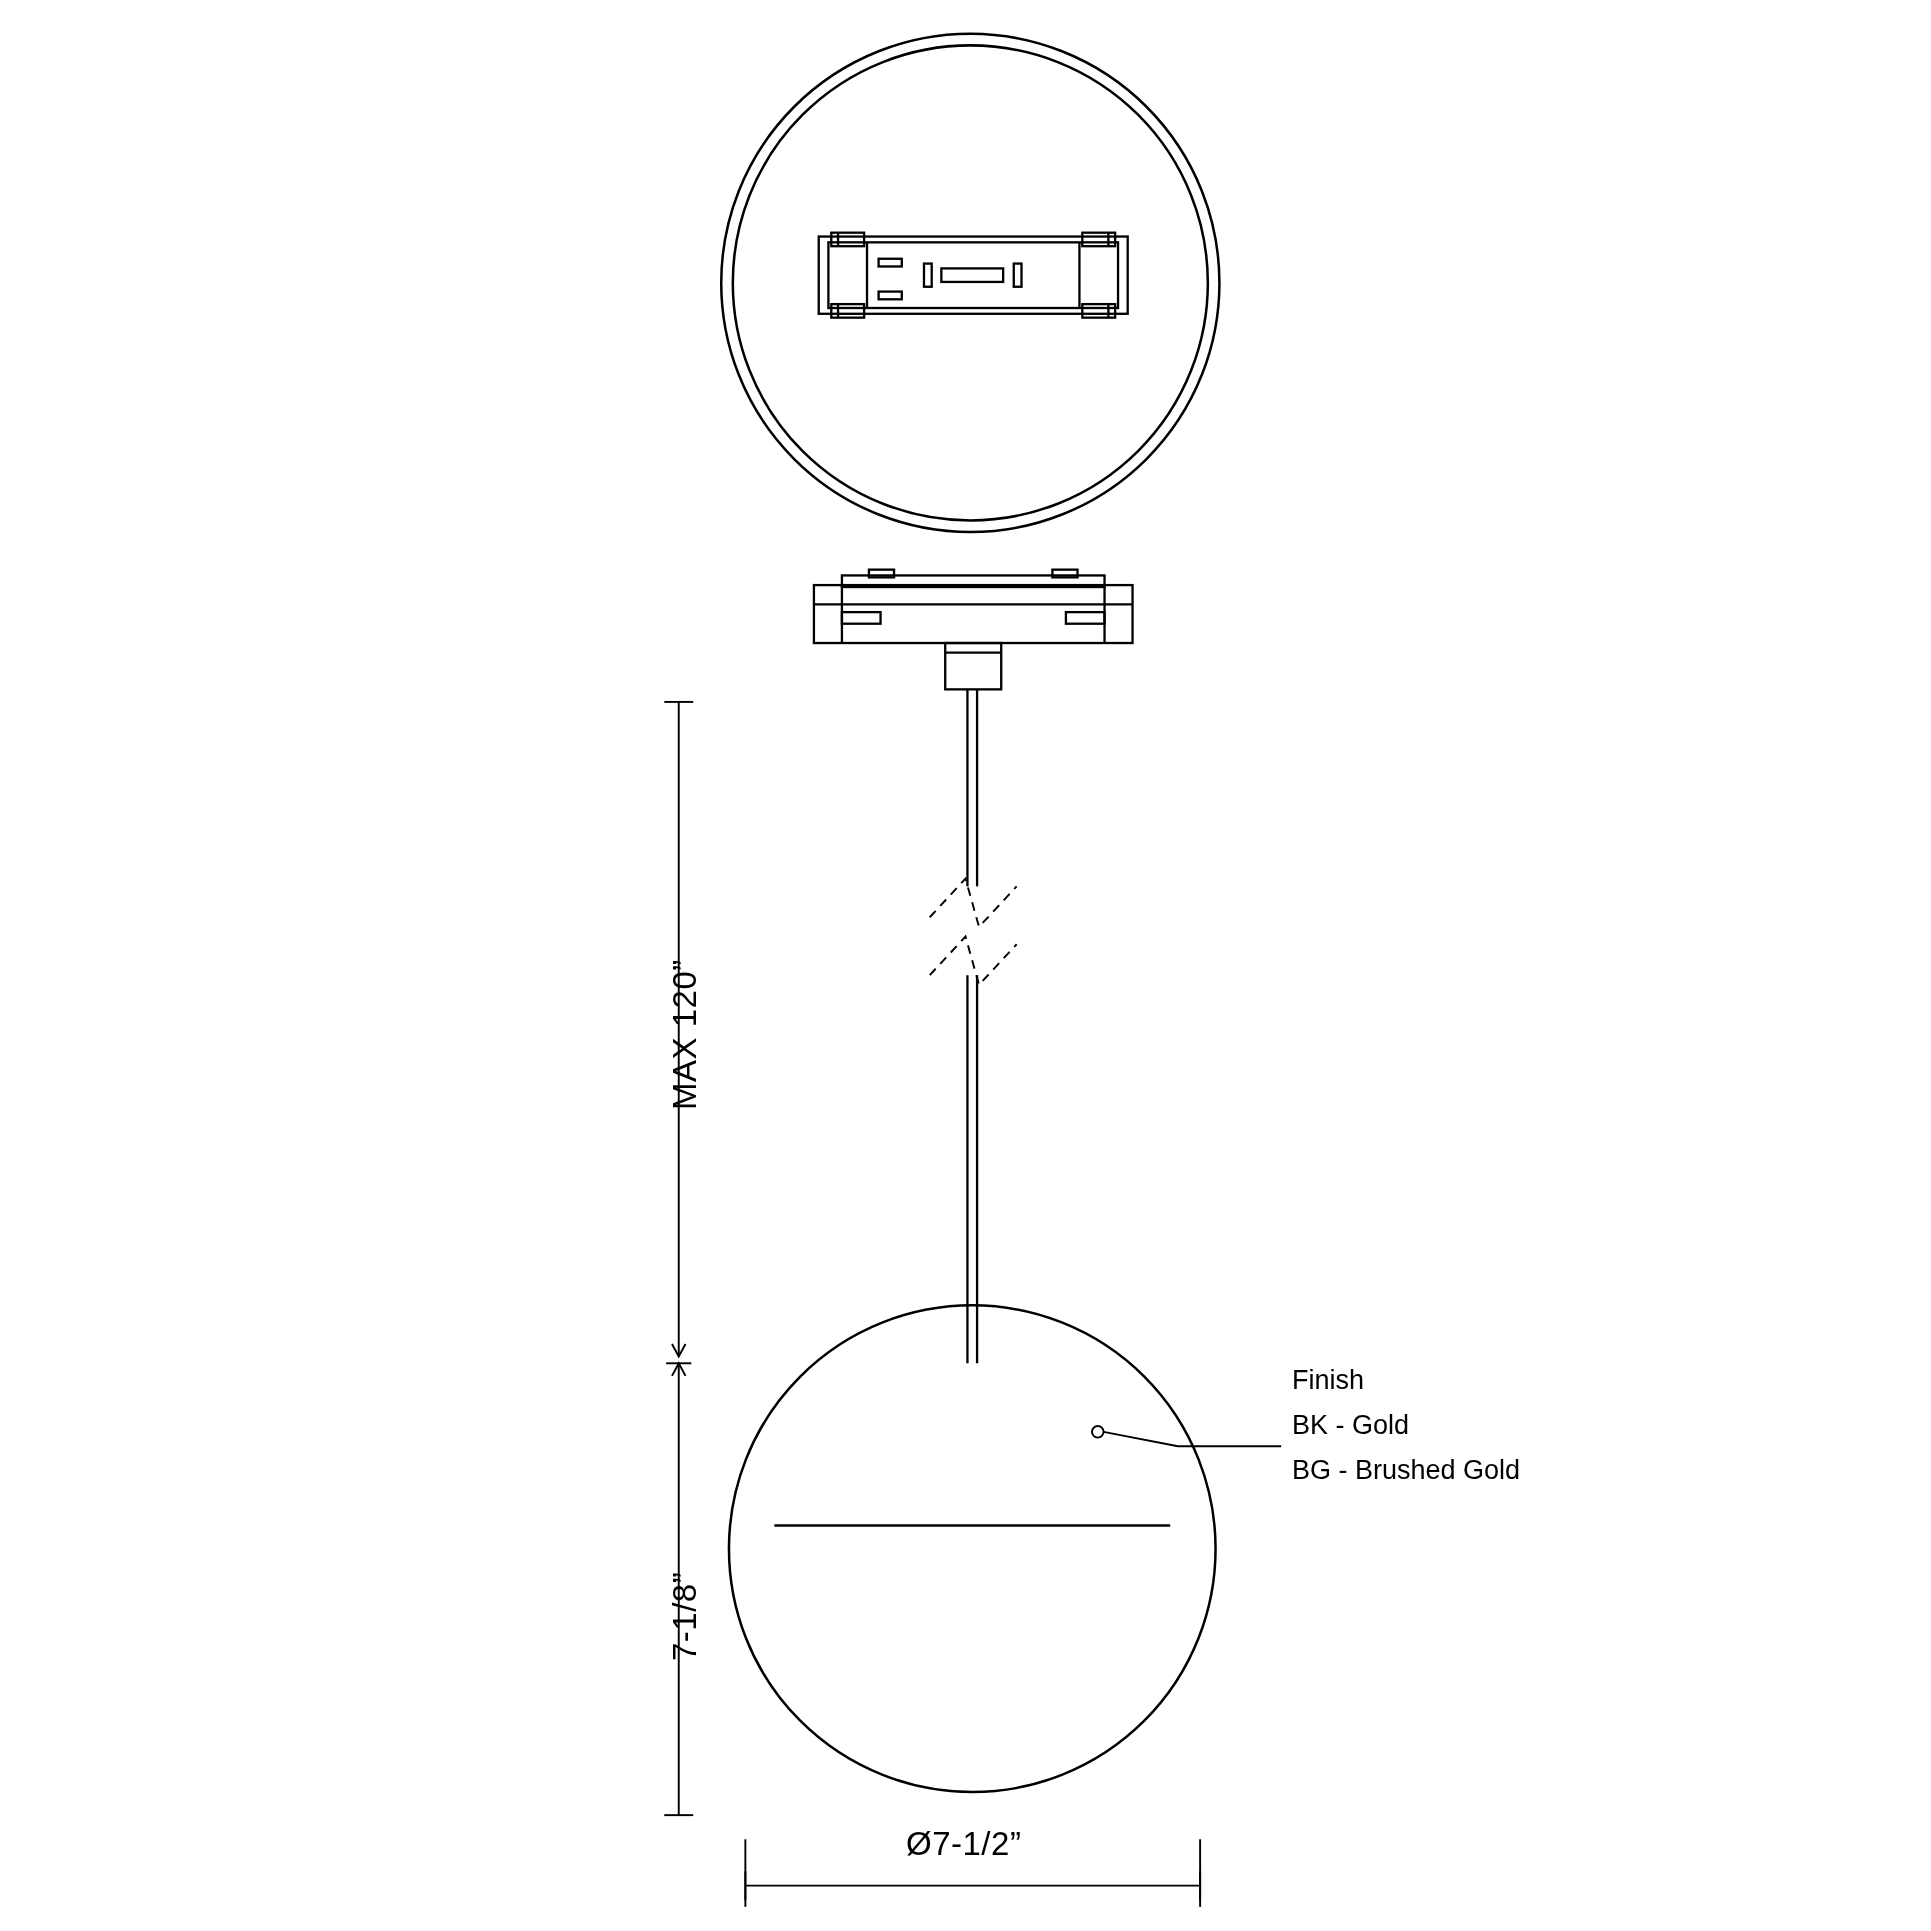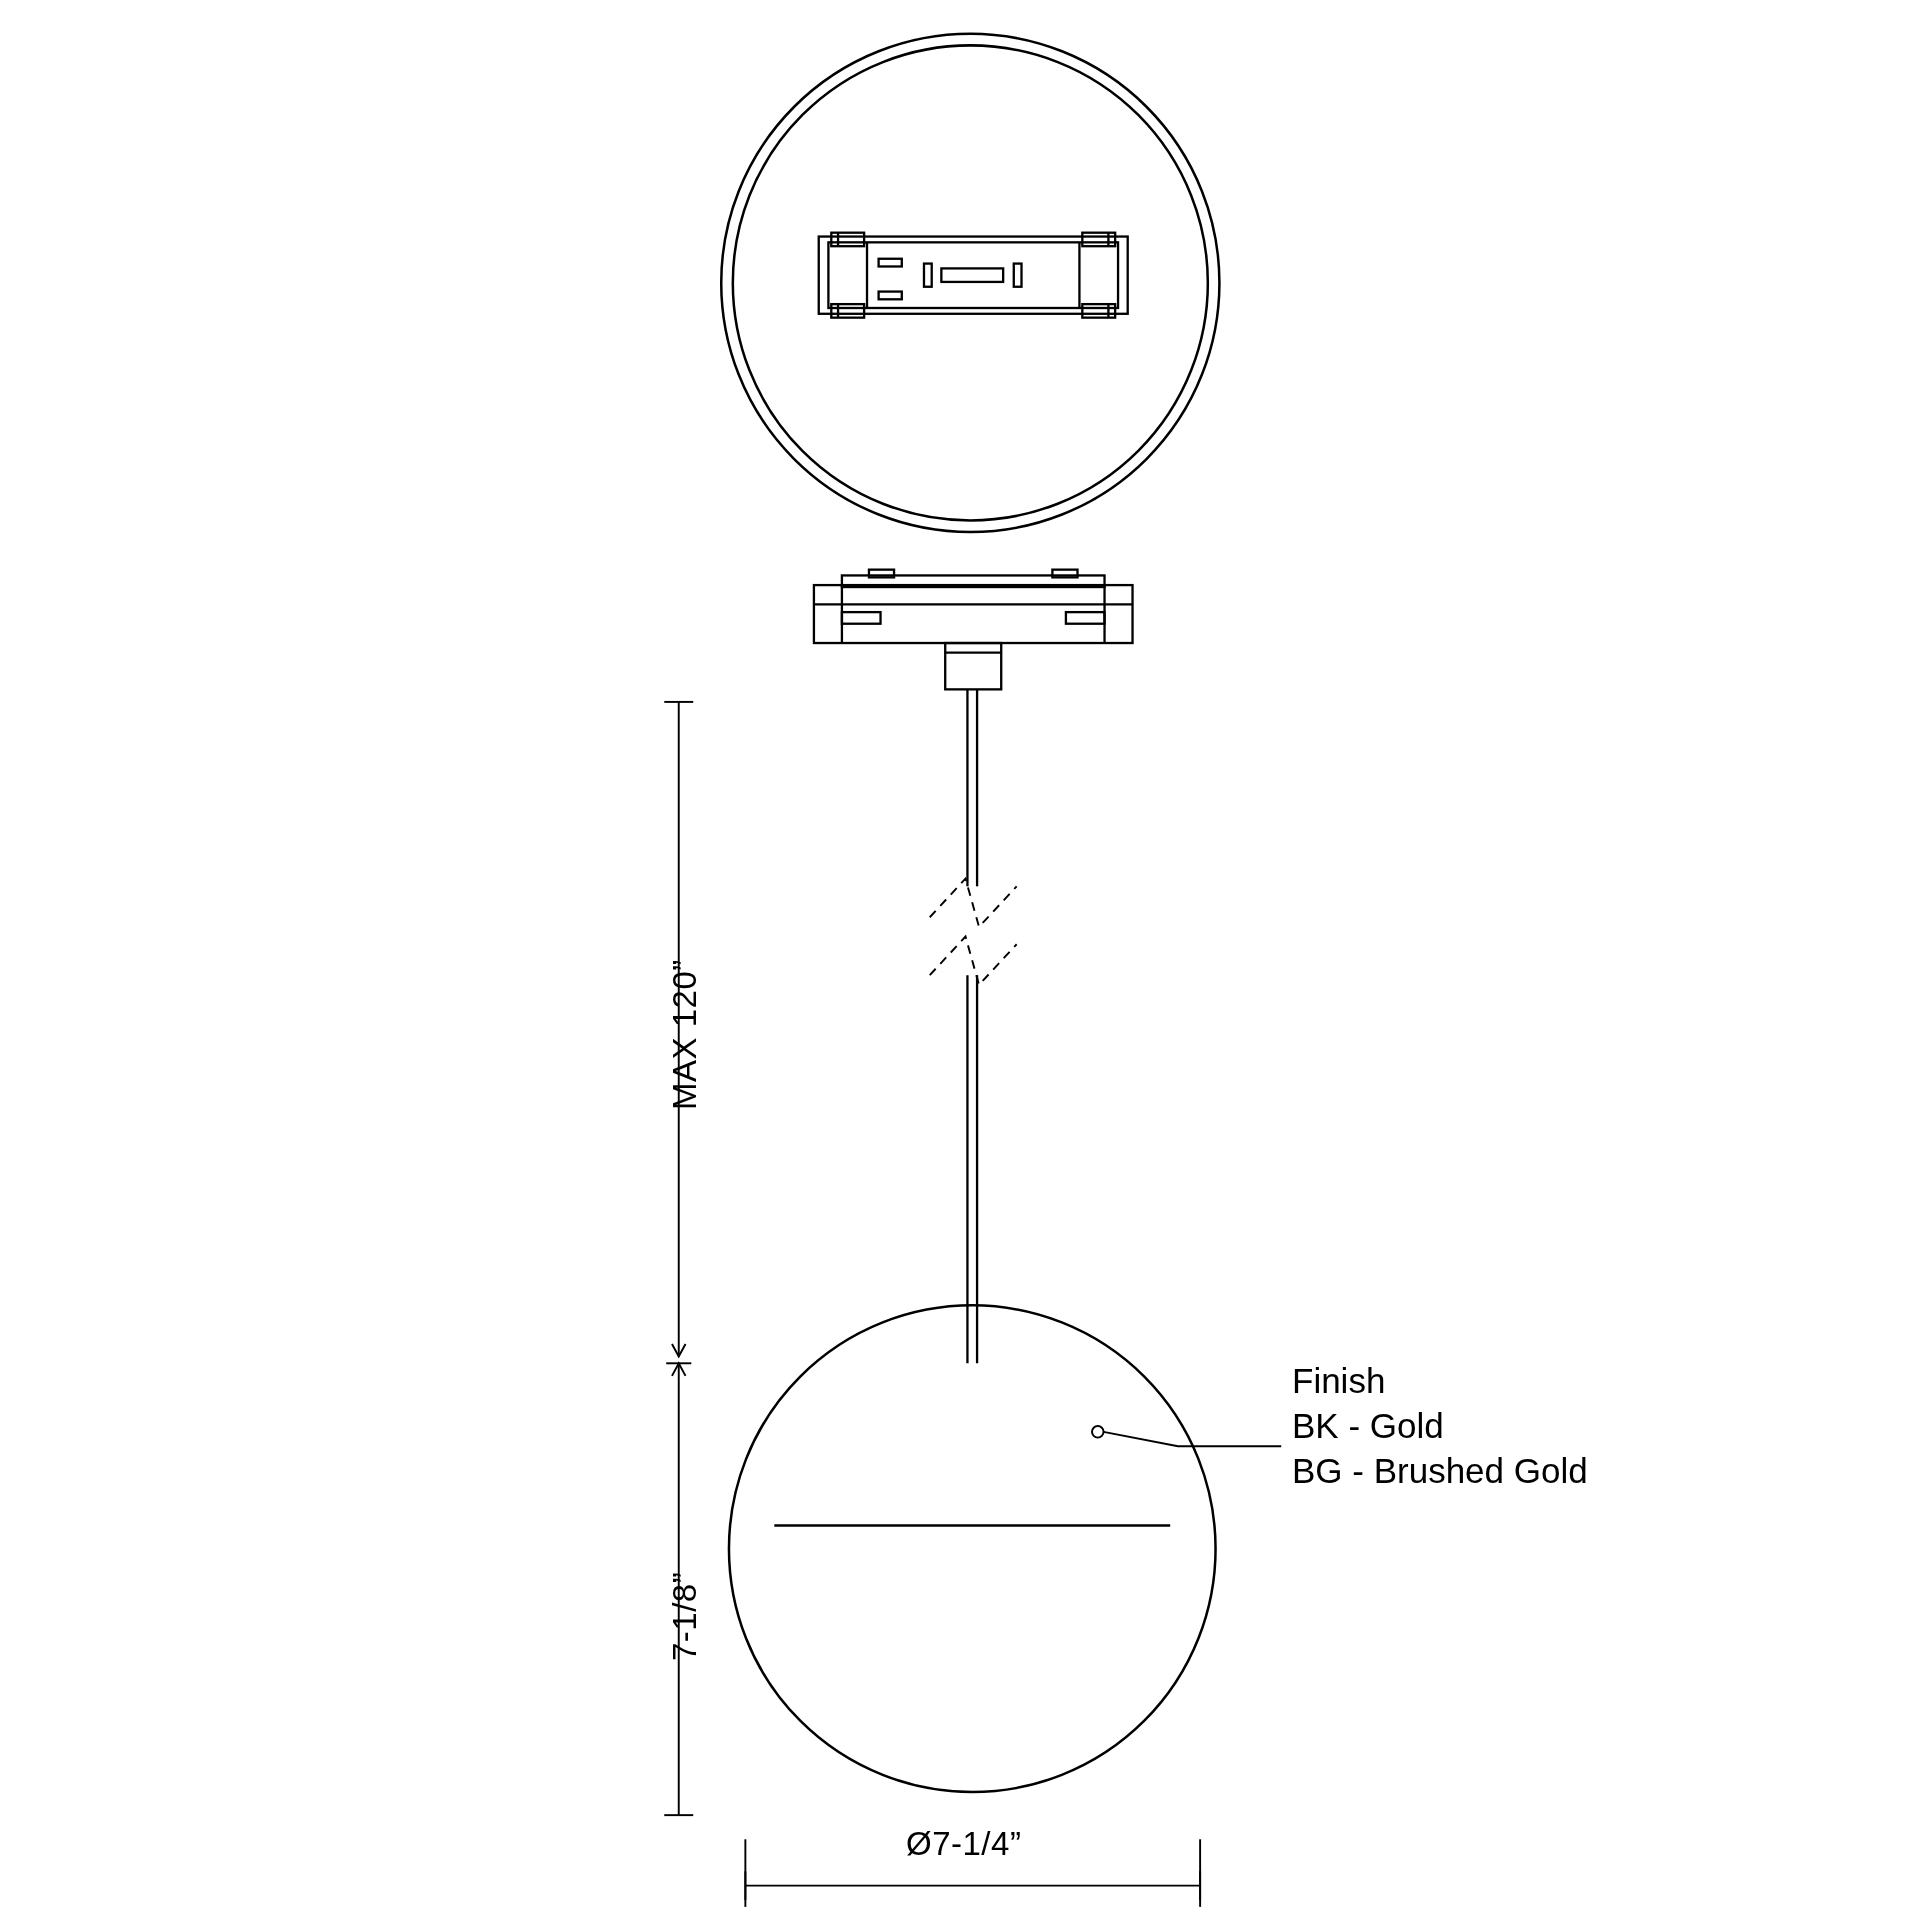--- a/index.html
+++ b/index.html
@@ -37,21 +37,21 @@
     letter-spacing: 0.5px;
   }
   .lbl-vert {
     font-size: 33px;
     transform-origin: 0 0;
   }
   .finish-block {
     position: absolute;
     left: 1292px;
     top: 1358px;
-    font-size: 35px;
+    font-size: 27px;
     line-height: 45px;
   }
   .finish-block div {
     white-space: nowrap;
   }
   .lbl-diam {
     font-size: 33px;
   }
 </style>
 </head>
@@ -146,21 +146,21 @@
       <line x1="772" y1="1905" x2="772" y2="1975"></line>
       <line x1="1243" y1="1905" x2="1243" y2="1975"></line>
     </g>
 
   </svg>
 
   <div class="lbl lbl-vert" style="left:666px; top:1110px; transform: rotate(-90deg);">MAX 120”</div>
 
   <div class="lbl lbl-vert" style="left:666px; top:1661px; transform: rotate(-90deg);">7-1/8”</div>
 
-  <div class="lbl lbl-diam" style="left:906px; top:1825px;">Ø7-1/4”</div>
+  <div class="lbl lbl-diam" style="left:906px; top:1825px;">Ø7-1/2”</div>
 
   <div class="finish-block">
     <div>Finish</div>
     <div>BK - Gold</div>
     <div>BG - Brushed Gold</div>
   </div>
 
 </div>
 
 

